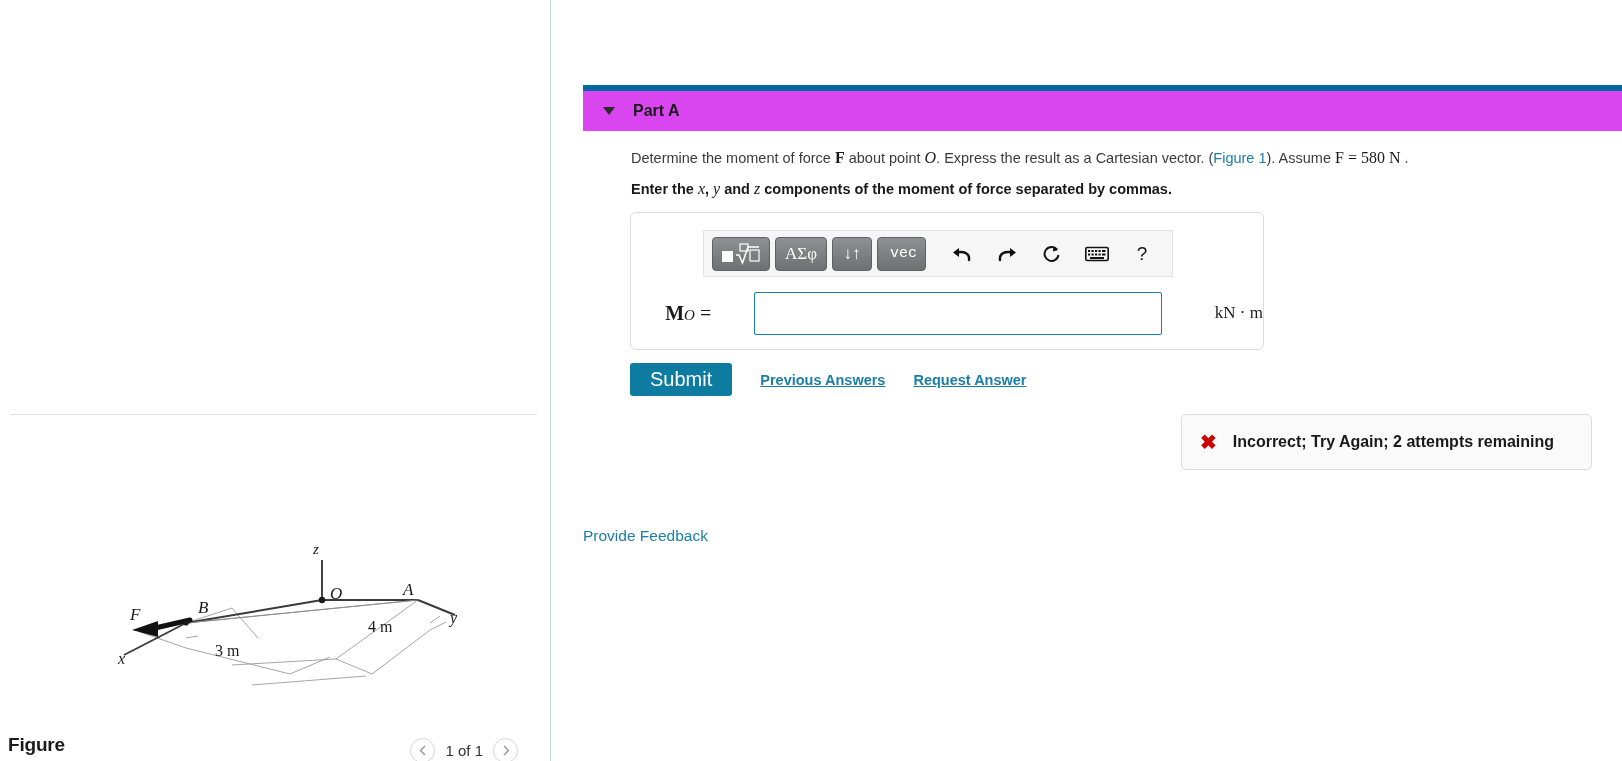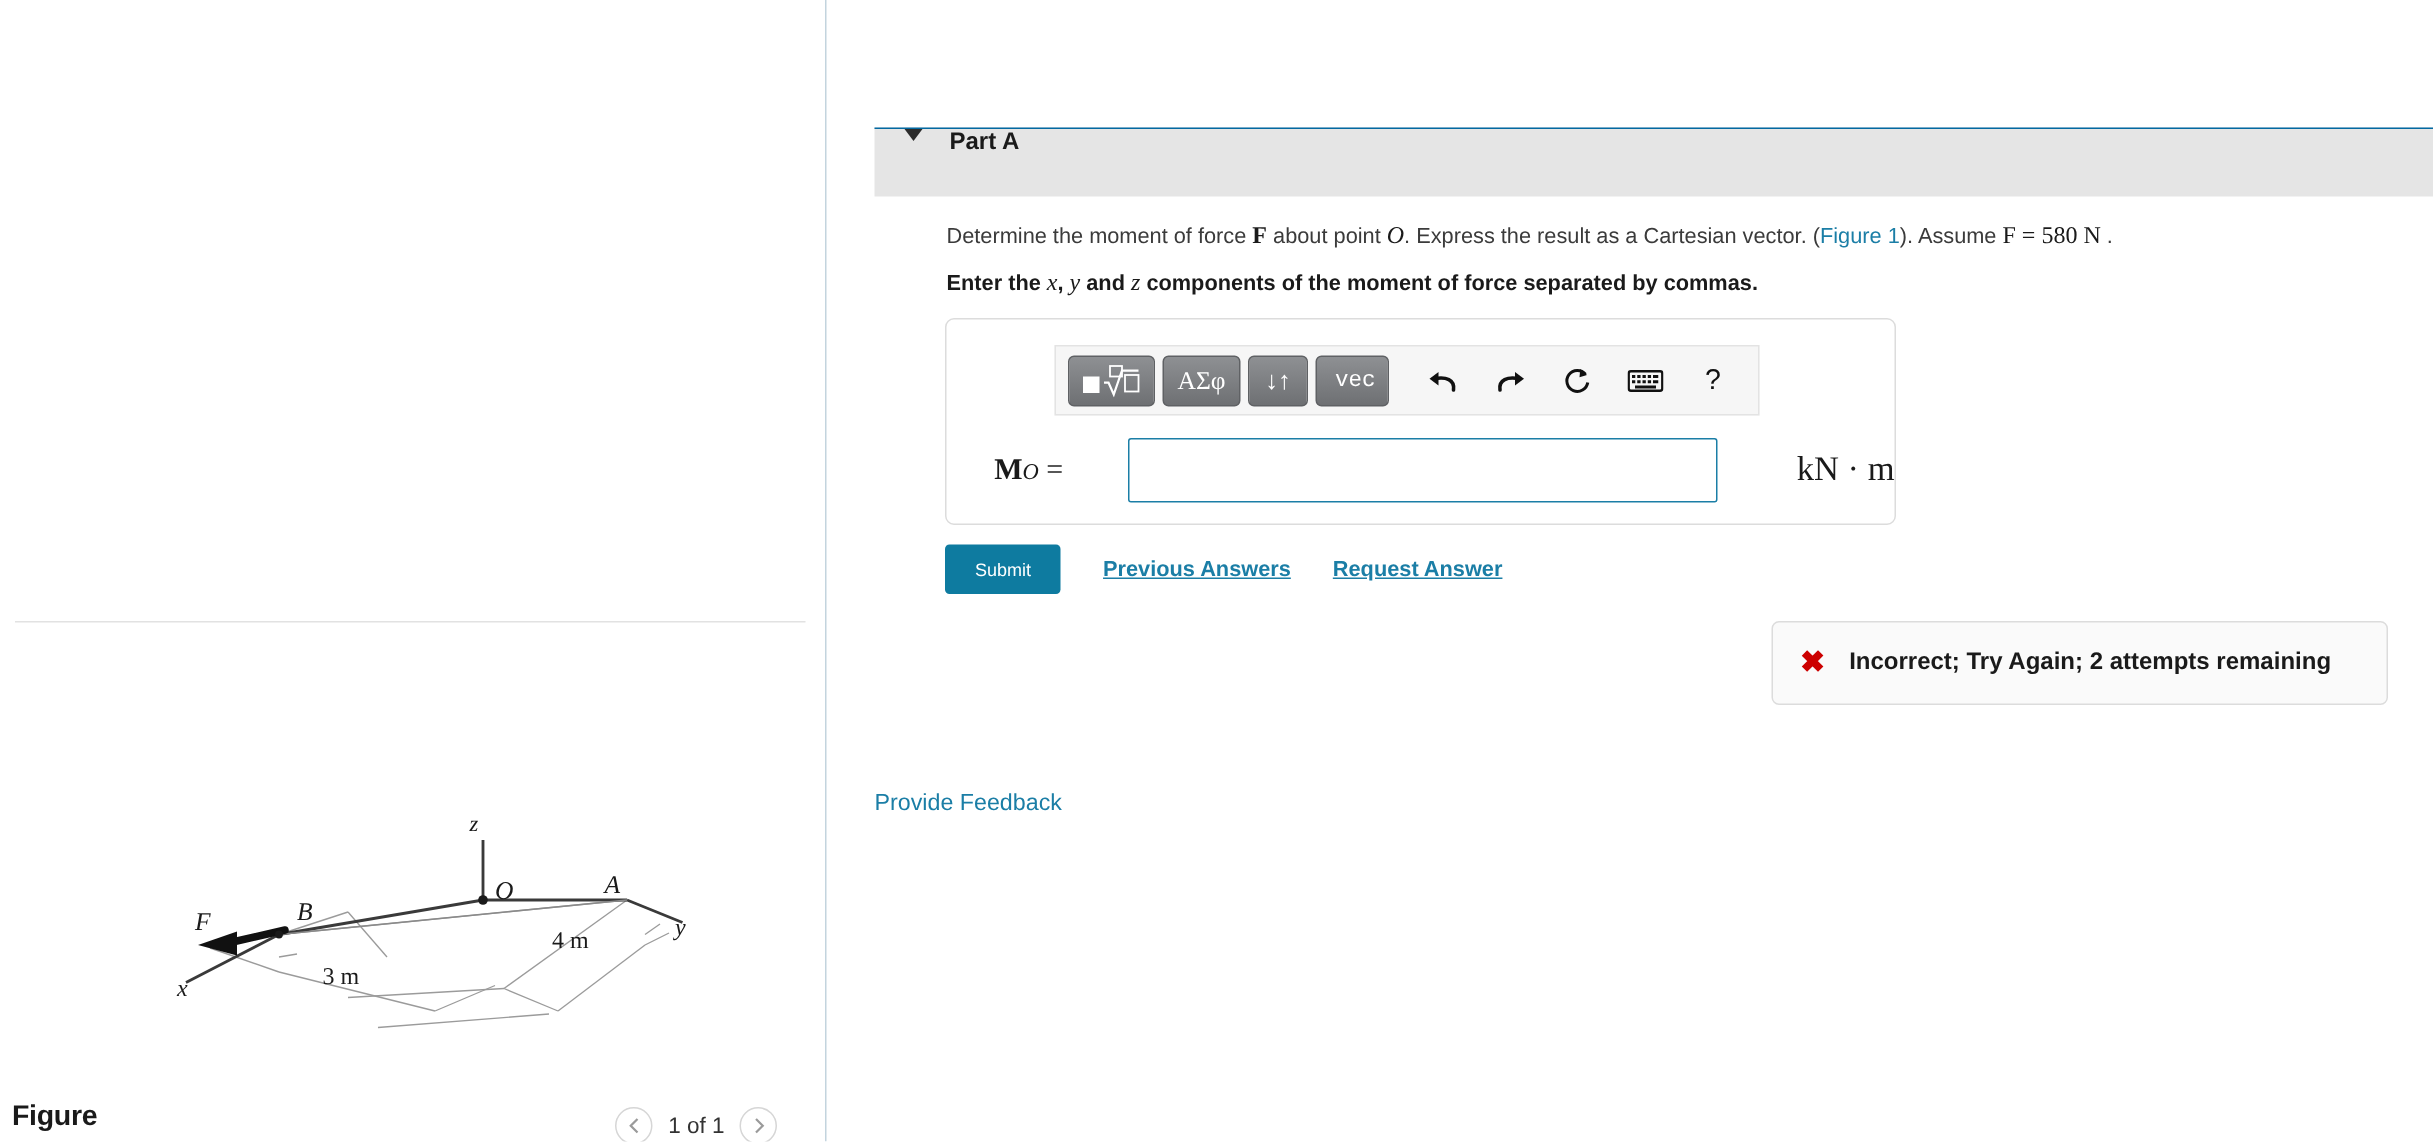--- a/index.html
+++ b/index.html
@@ -48,23 +48,23 @@
   #figure-canvas {
     position: absolute; left: 0px; top: 460px; width: 545px; height: 260px;
   }
 
   
   #right-panel {
     position: absolute; left: 551px; top: 0; width: 1071px; height: 761px;
   }
   #part-a-header {
     position: absolute; left: 32px; top: 85px; width: 1039px; height: 46px;
-    background: #e5e5e5;
-    border-top: 1px solid #0369a1;
-    display: flex; align-items: flex-start;
+    background: #d946ef;
+    border-top: 6px solid #0369a1;
+    display: flex; align-items: center;
     cursor: pointer;
   }
   #part-a-caret {
     margin-left: 20px; margin-right: 18px;
     width: 0; height: 0;
     border-left: 6px solid transparent;
     border-right: 6px solid transparent;
     border-top: 8px solid #2b2b2b;
   }
   #part-a-title {
@@ -125,32 +125,32 @@
   #mo-label b { font-weight: bold; }
   #mo-label i { font-style: italic; font-size: 15px; }
   #answer-input {
     margin-left: 12px; width: 455px; height: 43px;
     border: 1px solid #1b7ea6; border-radius: 2px; background: #fff;
     font-size: 15px; padding: 0 8px; outline: none;
     font-family: "Liberation Serif", serif;
   }
   #answer-units {
     margin-left: 22px;
-    font-family: "Liberation Serif", serif; font-size: 23px; color: #1a1a1a;
+    font-family: "Liberation Serif", serif; font-size: 17px; color: #1a1a1a;
     white-space: nowrap;
   }
 
   
   #actions-row {
     position: absolute; left: 79px; top: 363px;
     display: flex; align-items: center;
   }
   #submit-button {
     background: #0e7ba0; color: #fff; border: none; border-radius: 3px;
-    height: 33px; padding: 0 20px; font-size: 12px; cursor: pointer;
+    height: 33px; padding: 0 20px; font-size: 20px; cursor: pointer;
     font-family: "Liberation Sans", sans-serif;
   }
   .action-link {
     margin-left: 28px; color: #1b7ea6; font-size: 14.5px; font-weight: bold;
     text-decoration: underline; cursor: pointer;
   }
 
   
   #feedback-box {
     position: absolute; left: 630px; top: 414px; width: 411px; height: 56px;

